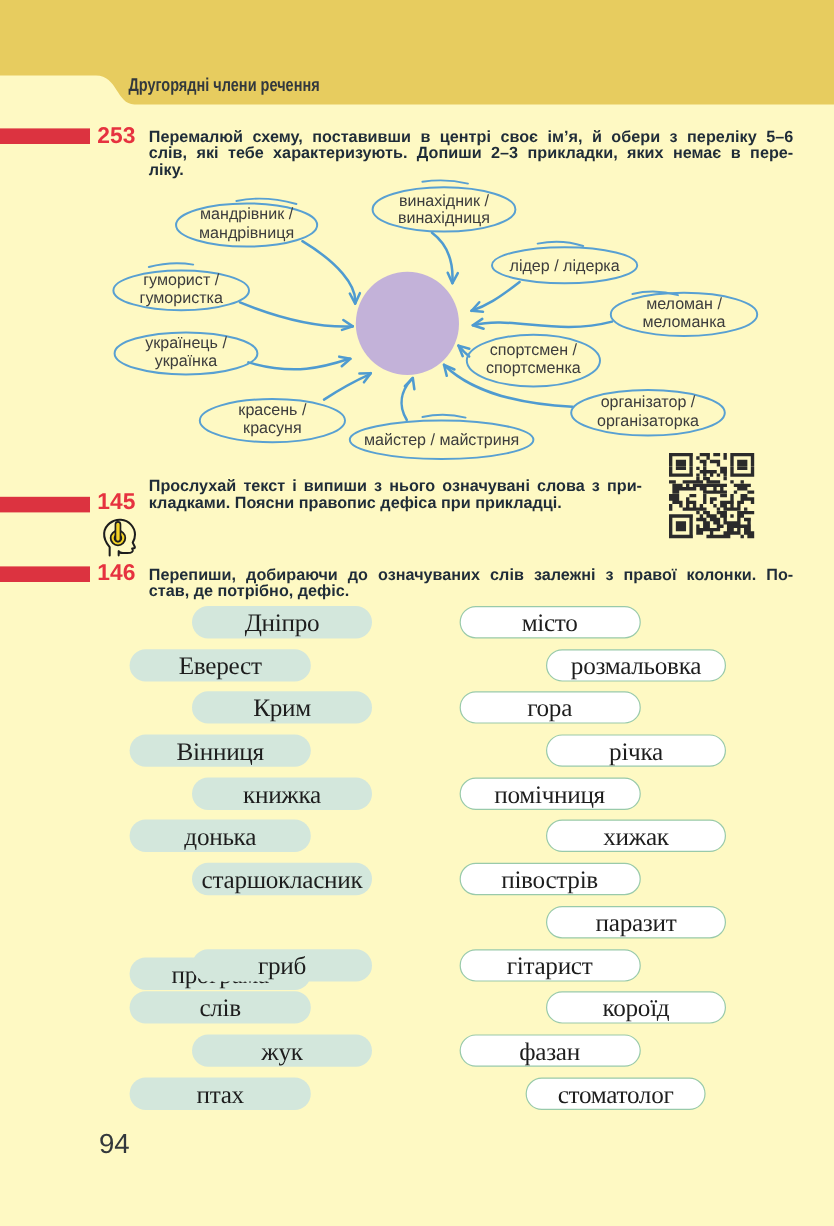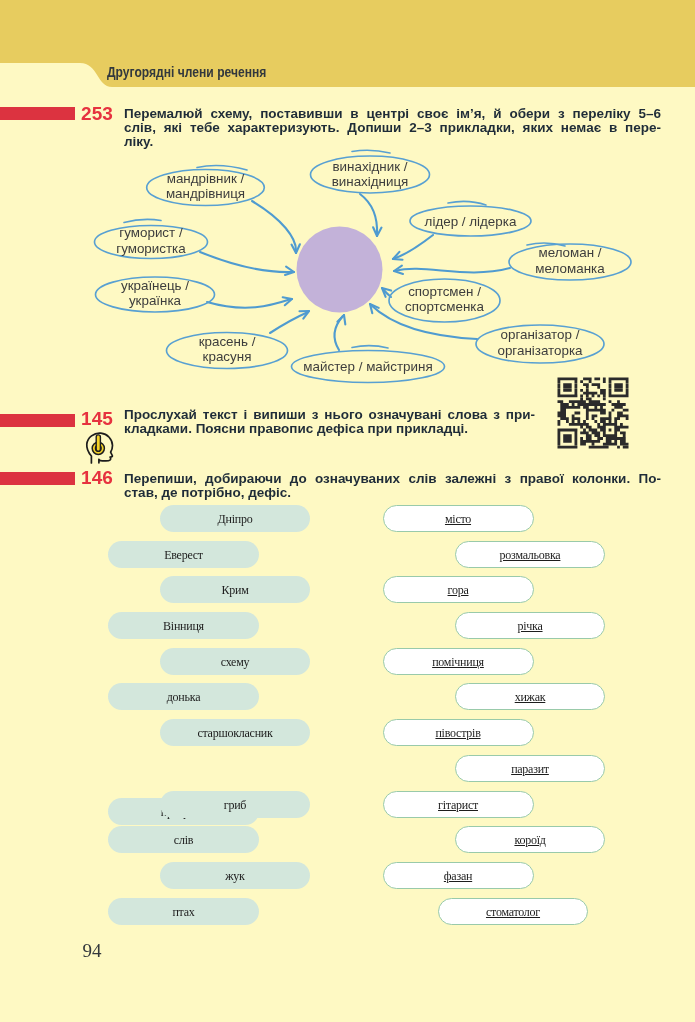--- a/index.html
+++ b/index.html
@@ -4,24 +4,24 @@
 html,body{margin:0;padding:0;background:#fff;}
 #page{position:relative;width:695px;height:1022px;background:#fef9c3;overflow:hidden;
   font-family:"Liberation Sans",sans-serif;}
 .hdr-title{position:absolute;left:107px;top:63px;font-size:15.5px;font-weight:bold;color:#32383d;
   transform:scaleX(0.78);transform-origin:0 0;white-space:nowrap;}
 .rbar{position:absolute;left:0;width:75px;height:13px;background:#dc3340;}
 .num{position:absolute;left:81px;width:40px;font-size:19px;font-weight:bold;letter-spacing:0.1px;color:#e6323f;}
 .ex{position:absolute;left:124px;font-size:13.5px;font-weight:bold;color:#1f2c38;line-height:14.2px;}
 .jl{text-align:justify;text-align-last:justify;}
 .pill{position:absolute;height:27px;border-radius:14px;font-family:"Liberation Serif",serif;
-  font-size:12px;letter-spacing:-0.25px;color:#1d1d1d;text-align:center;line-height:29.5px;}
+  font-size:21px;letter-spacing:-0.25px;color:#1d1d1d;text-align:center;line-height:29.5px;}
 .lp{background:#d3e7dc;}
-.rp{background:#fff;border:1.5px solid #99caaa;box-sizing:border-box;line-height:27px;text-decoration:underline;}
-.pgnum{position:absolute;left:82.5px;top:940.4px;font-size:19px;color:#33383c;font-family:Liberation Serif, serif;}
+.rp{background:#fff;border:1.5px solid #99caaa;box-sizing:border-box;line-height:27px;}
+.pgnum{position:absolute;left:82.5px;top:940.4px;font-size:23px;color:#33383c;}
 </style></head>
 <body>
 <div id="page">
 <svg width="695" height="88" style="position:absolute;top:0;left:0" viewBox="0 0 695 88">
  <path d="M0 0 H695 V87 H112 C97 87 98 63 80 63 H0 Z" fill="#e7cc5f"></path>
 </svg>
 <div class="hdr-title">Другорядні члени речення</div>
 
 <div class="rbar" style="top:107px"></div>
 <div class="num" style="top:102.6px">253</div>
@@ -109,41 +109,41 @@
 <g stroke="#1d1d1d" stroke-linecap="round" stroke-linejoin="round">
 <path d="M91.4,463 V456 C88,452 86.5,448 86.8,444.2 C87.5,437.4 94,432.6 100.8,433.2 C107.5,433.8 112.4,439.2 112.5,445.5 C112.5,448.3 111.6,450.6 110.6,452.2 L112.3,455.6 Q112.7,456.6 111.6,456.8 L110.1,457.1 Q110.9,458.1 110.6,459.2 Q110.2,460.4 108.7,460.6 Q104.9,461 102.3,460.9 Q99.4,460.8 98.9,459.3 L98.9,462.8" fill="none" stroke-width="1.7"></path>
 <circle cx="98.3" cy="448.3" r="6.1" fill="#f5d327" stroke-width="1.5"></circle>
 <circle cx="98.3" cy="448.3" r="2.9" fill="#fff" stroke-width="1.3"></circle>
 <rect x="96.2" y="434.9" width="4.2" height="16.4" rx="2.1" fill="#f5d327" stroke-width="1.4"></rect>
 </g>
 </svg>
 
 <div class="rbar" style="top:414px"></div>
 <div class="num" style="top:407.5px">145</div>
-<div class="ex" style="top:408px;width:411px">
+<div class="ex" style="top:398px;width:411px">
  <div class="jl">Прослухай текст і випиши з нього означувані слова з при-</div>
  <div>кладками. Поясни правопис дефіса при прикладці.</div>
 </div>
 
 <div class="rbar" style="top:471.5px"></div>
 <div class="num" style="top:466.8px">146</div>
 <div class="ex" style="top:471.5px;width:537px">
  <div class="jl">Перепиши, добираючи до означуваних слів залежні з правої колонки. По-</div>
  <div>став, де потрібно, дефіс.</div>
 </div>
 
 <div class="pill lp" style="left:160px;top:504.8px;width:150px">Дніпро</div>
 <div class="pill rp" style="left:382.5px;top:504.8px;width:151px">місто</div>
 <div class="pill lp" style="left:108px;top:540.5px;width:151px">Еверест</div>
 <div class="pill rp" style="left:455px;top:540.5px;width:150px">розмальовка</div>
 <div class="pill lp" style="left:160px;top:576.2px;width:150px">Крим</div>
 <div class="pill rp" style="left:382.5px;top:576.2px;width:151px">гора</div>
 <div class="pill lp" style="left:108px;top:612.0px;width:151px">Вінниця</div>
 <div class="pill rp" style="left:455px;top:612.0px;width:150px">річка</div>
-<div class="pill lp" style="left:160px;top:647.7px;width:150px">схему</div>
+<div class="pill lp" style="left:160px;top:647.7px;width:150px">книжка</div>
 <div class="pill rp" style="left:382.5px;top:647.7px;width:151px">помічниця</div>
 <div class="pill lp" style="left:108px;top:683.4px;width:151px">донька</div>
 <div class="pill rp" style="left:455px;top:683.4px;width:150px">хижак</div>
 <div class="pill lp" style="left:160px;top:719.1px;width:150px">старшокласник</div>
 <div class="pill rp" style="left:382.5px;top:719.1px;width:151px">півострів</div>
 <div class="pill lp" style="left:108px;top:798px;width:151px">програма</div>
 <div class="pill rp" style="left:455px;top:754.8px;width:150px">паразит</div>
 <div class="pill lp" style="left:160px;top:790.6px;width:150px">гриб</div>
 <div class="pill rp" style="left:382.5px;top:790.6px;width:151px">гітарист</div>
 <div class="pill lp" style="left:108px;top:826.3px;width:151px">слів</div>

